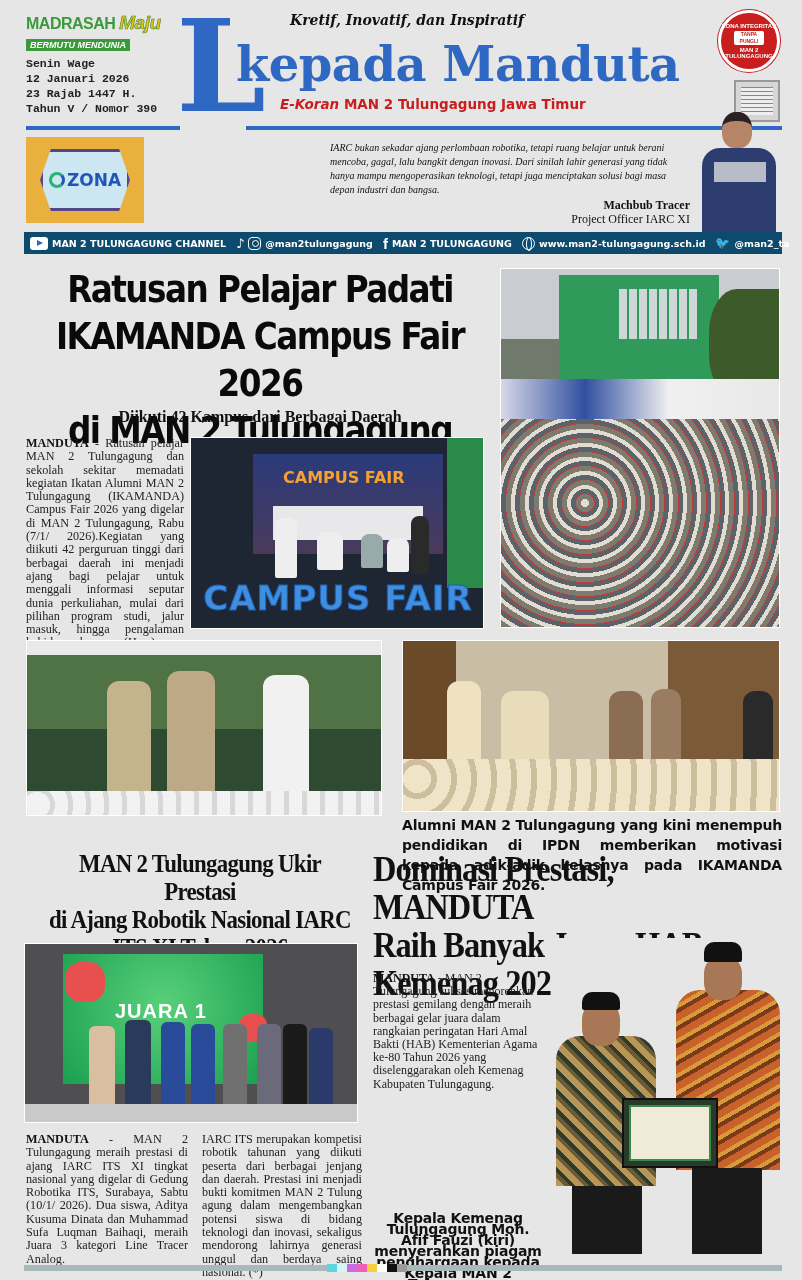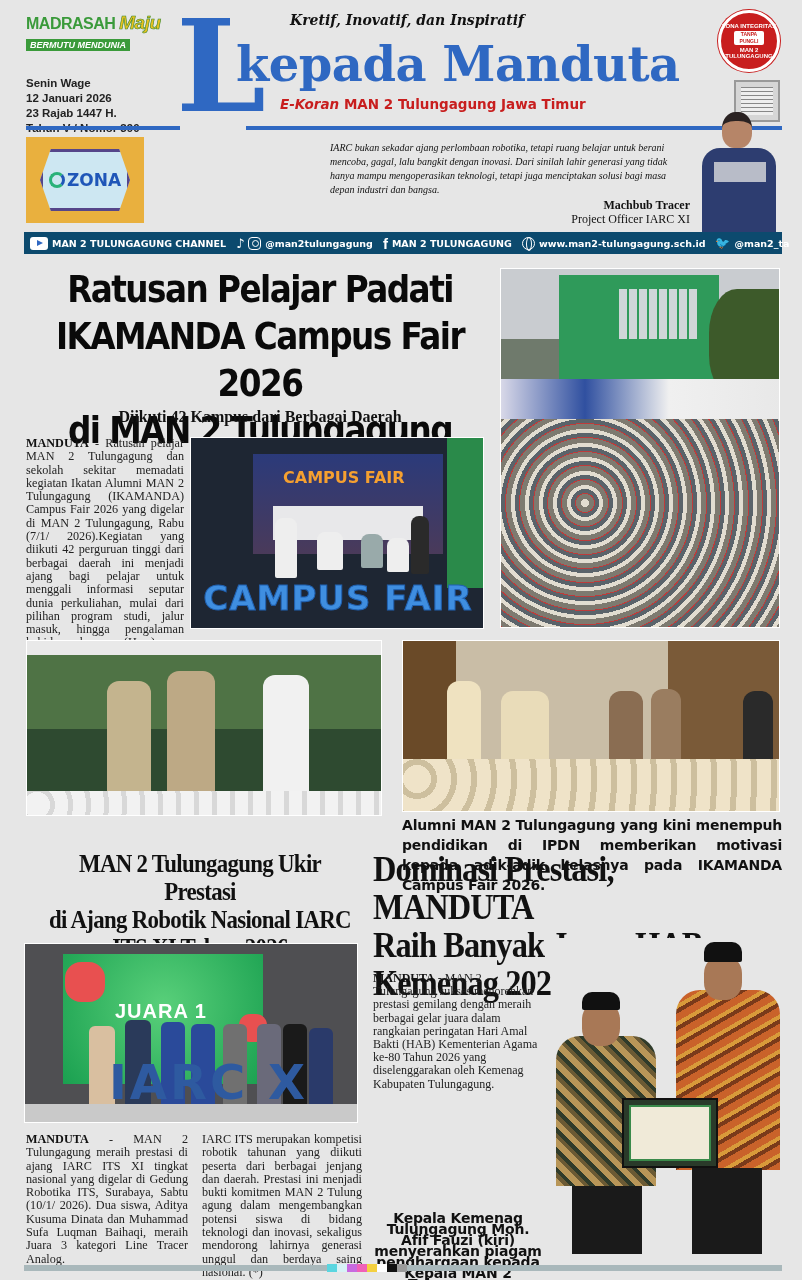--- a/index.html
+++ b/index.html
@@ -7,21 +7,21 @@
   body { background: #e6e6e6; font-family: "Liberation Serif", serif; color: #111; position: relative; }
 
   .abs { position: absolute; }
 
   
   .madrasah-logo { left: 26px; top: 12px; width: 140px; height: 36px; }
   .madrasah-logo .top { font-family: "Liberation Sans", sans-serif; font-weight: bold; color: #3a9a3a; font-size: 16px; letter-spacing: -0.5px; }
   .madrasah-logo .top .maju { color: #e8c020; font-style: italic; font-size: 19px; -webkit-text-stroke: 0.6px #3a8a2a; }
   .madrasah-logo .bottom { background: #3a9a3a; color: #fff; font-family: "Liberation Sans", sans-serif; font-weight: bold; font-style: italic; font-size: 9px; padding: 1px 4px; display: inline-block; margin-top: -2px; }
 
-  .issue-info { left: 26px; top: 56px; font-family: Liberation Sans, sans-serif; font-size: 11.5px; line-height: 15px; font-weight: bold; color: #222; margin-top: 20px; }
+  .issue-info { left: 26px; top: 56px; font-family: Liberation Mono, monospace; font-size: 11.5px; line-height: 15px; font-weight: bold; color: #222; }
 
   .big-L { left: 176px; top: 6px; font-family: "DejaVu Serif", serif; font-weight: bold; font-size: 128px; line-height: 120px; color: #2f68c2; }
   .tagline { left: 290px; top: 12px; font-family: "DejaVu Serif", serif; font-style: italic; font-weight: bold; font-size: 14px; color: #111; }
   .title-word { left: 236px; top: 34px; font-family: "DejaVu Serif", serif; font-weight: bold; font-size: 48px; line-height: 60px; color: #2f68c2; letter-spacing: -0.5px; }
   .ekoran { left: 280px; top: 96px; font-family: "DejaVu Sans", sans-serif; font-size: 13.5px; color: #c81e1e; font-weight: bold; }
   .ekoran i { font-style: italic; }
 
   .zona-badge { left: 718px; top: 10px; width: 62px; height: 62px; border-radius: 50%; background: #c81e1e; border: 3px solid #fff; box-shadow: 0 0 0 1px #c81e1e; display: flex; align-items: center; justify-content: center; flex-direction: column; color: #fff; font-family: "Liberation Sans", sans-serif; font-size: 6px; font-weight: bold; text-align: center; }
   .zona-badge .hand { width: 30px; height: 14px; background: #fff; color: #c81e1e; font-size: 5px; line-height: 7px; border-radius: 2px; margin: 2px 0; }
   .qr-box { left: 734px; top: 80px; width: 46px; height: 42px; background: #d6d6d6; border: 2px solid #999; }
@@ -272,21 +272,20 @@
   <div class="flower" style="left:40px;top:18px;"></div>
   <div class="flower" style="left:214px;top:70px;width:28px;height:28px;"></div>
   <div class="p" style="left:64px;top:82px;width:26px;height:90px;background:#d9bfa0;"></div>
   <div class="p" style="left:100px;top:76px;width:26px;height:96px;background:#2a3a5a;"></div>
   <div class="p" style="left:136px;top:78px;width:24px;height:90px;background:#2a4a9a;"></div>
   <div class="p" style="left:166px;top:80px;width:24px;height:90px;background:#2a4a9a;"></div>
   <div class="p" style="left:198px;top:80px;width:24px;height:90px;background:#707070;"></div>
   <div class="p" style="left:232px;top:80px;width:24px;height:90px;background:#6a6a7a;"></div>
   <div class="p" style="left:258px;top:80px;width:24px;height:90px;background:#1a1a1a;"></div>
   <div class="p" style="left:284px;top:84px;width:24px;height:86px;background:#2a3a6a;"></div>
-  <div class="letters">IARC X</div>
   <div class="stage"></div>
 </div>
 
 <div class="abs body-text art2-col1"><b>MANDUTA</b><span> - MAN 2 Tulungagung meraih prestasi di ajang IARC ITS XI tingkat nasional yang digelar di Gedung Robotika ITS, Surabaya, Sabtu (10/1/ 2026). Dua siswa, Aditya Kusuma Dinata dan Muhammad Sufa Luqman Baihaqi, meraih Juara 3 kategori Line Tracer Analog.</span></div>
 <div class="abs body-text art2-col2">IARC ITS merupakan kompetisi robotik tahunan yang diikuti peserta dari berbagai jenjang dan daerah. Prestasi ini menjadi bukti komitmen MAN 2 Tulung agung dalam mengembangkan potensi siswa di bidang teknologi dan inovasi, sekaligus mendorong lahirnya generasi unggul dan berdaya saing nasional. (*)</div>
 
 <div class="abs h3-right">
   <div>Dominasi Prestasi, MANDUTA</div>
   <div>Raih Banyak Juara HAB</div>
   <div>Kemenag 2026</div>

